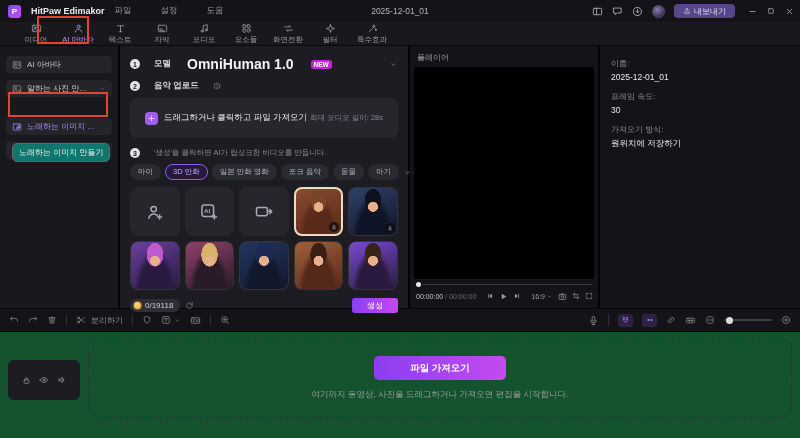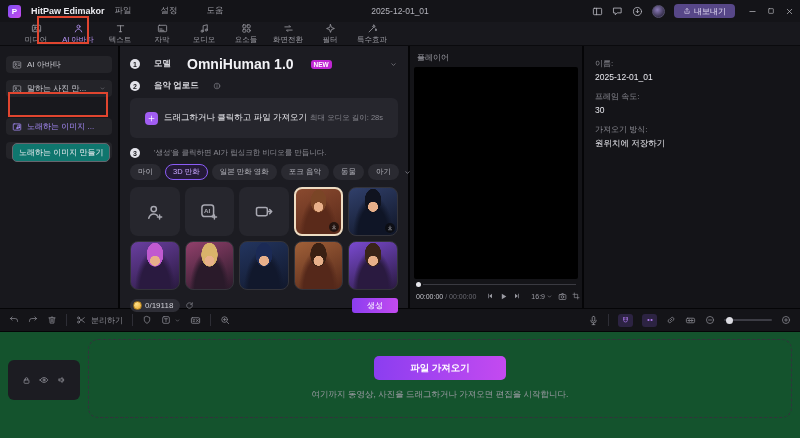--- a/index.html
+++ b/index.html
@@ -57,21 +57,21 @@
   .tile.thumb { border:1px solid #33333a; }
   .tile.selected { border:2px solid #eedcc2; }
   .dlbadge { position:absolute; right:2px; bottom:2px; width:10px; height:10px; border-radius:50%; background:rgba(10,10,12,.7); color:#e8e8ee; display:flex; align-items:center; justify-content:center; }
   .credrow { display:flex; align-items:center; }
   .credpill { display:flex; align-items:center; gap:3px; background:#2e2e36; border-radius:8px; padding:2px 7px 2px 3px; }
   .coin { width:9px; height:9px; border-radius:50%; background:radial-gradient(circle at 35% 30%,#ffe08a,#e8a62a); border:1px solid #a87a1e; }
   .credtext { font-size:8px; color:#cfcfd6; }
   .refresh { color:#8a8a92; margin-left:5px; }
   .gen-btn { margin-left:auto; width:46px; height:15px; border-radius:3px; background:linear-gradient(90deg,#8b3ef0,#c44af0); color:#fff; font-size:8px; display:flex; align-items:center; justify-content:center; }
 
-  .player { width:172px; background:#141418; padding:5px 4px; display:flex; flex-direction:column; }
+  .player { width:188px; background:#141418; padding:5px 4px; display:flex; flex-direction:column; }
   .pl-title { font-size:8px; color:#9a9aa2; padding:1px 3px 4px; }
   .video { flex:1; background:#000; border-radius:2px; }
   .scrub { display:flex; align-items:center; gap:2px; height:10px; padding:0 2px; }
   .scrub .dot { width:5px; height:5px; border-radius:50%; background:#e8e8ee; }
   .scrub .line { flex:1; height:1px; background:#3a3a41; }
   .pl-ctl { display:flex; align-items:center; height:14px; padding:0 2px; color:#9a9aa2; gap:5px; }
   .time { font-size:7px; white-space:nowrap; }
   .time .cur { color:#c4c4cb; } .time .tot { color:#6a6a72; }
   .ratio { font-size:7px; display:flex; align-items:center; gap:1px; white-space:nowrap; }
 

